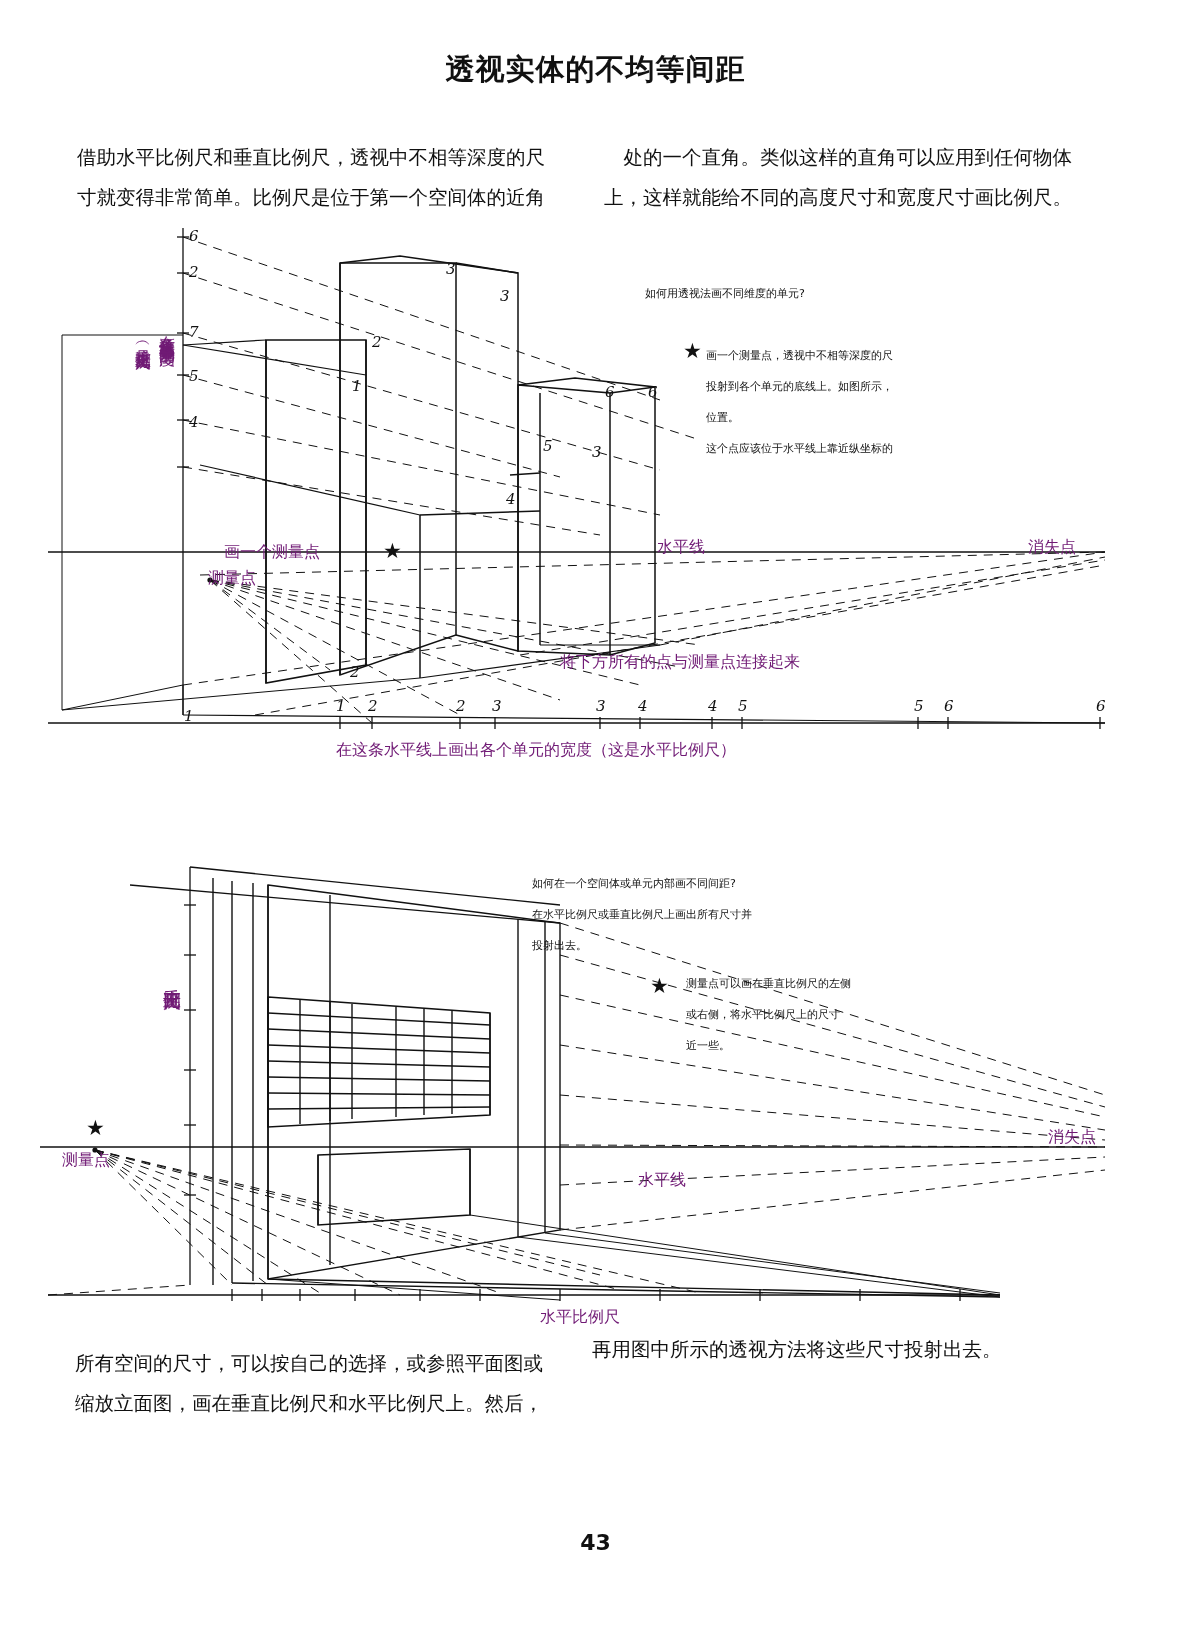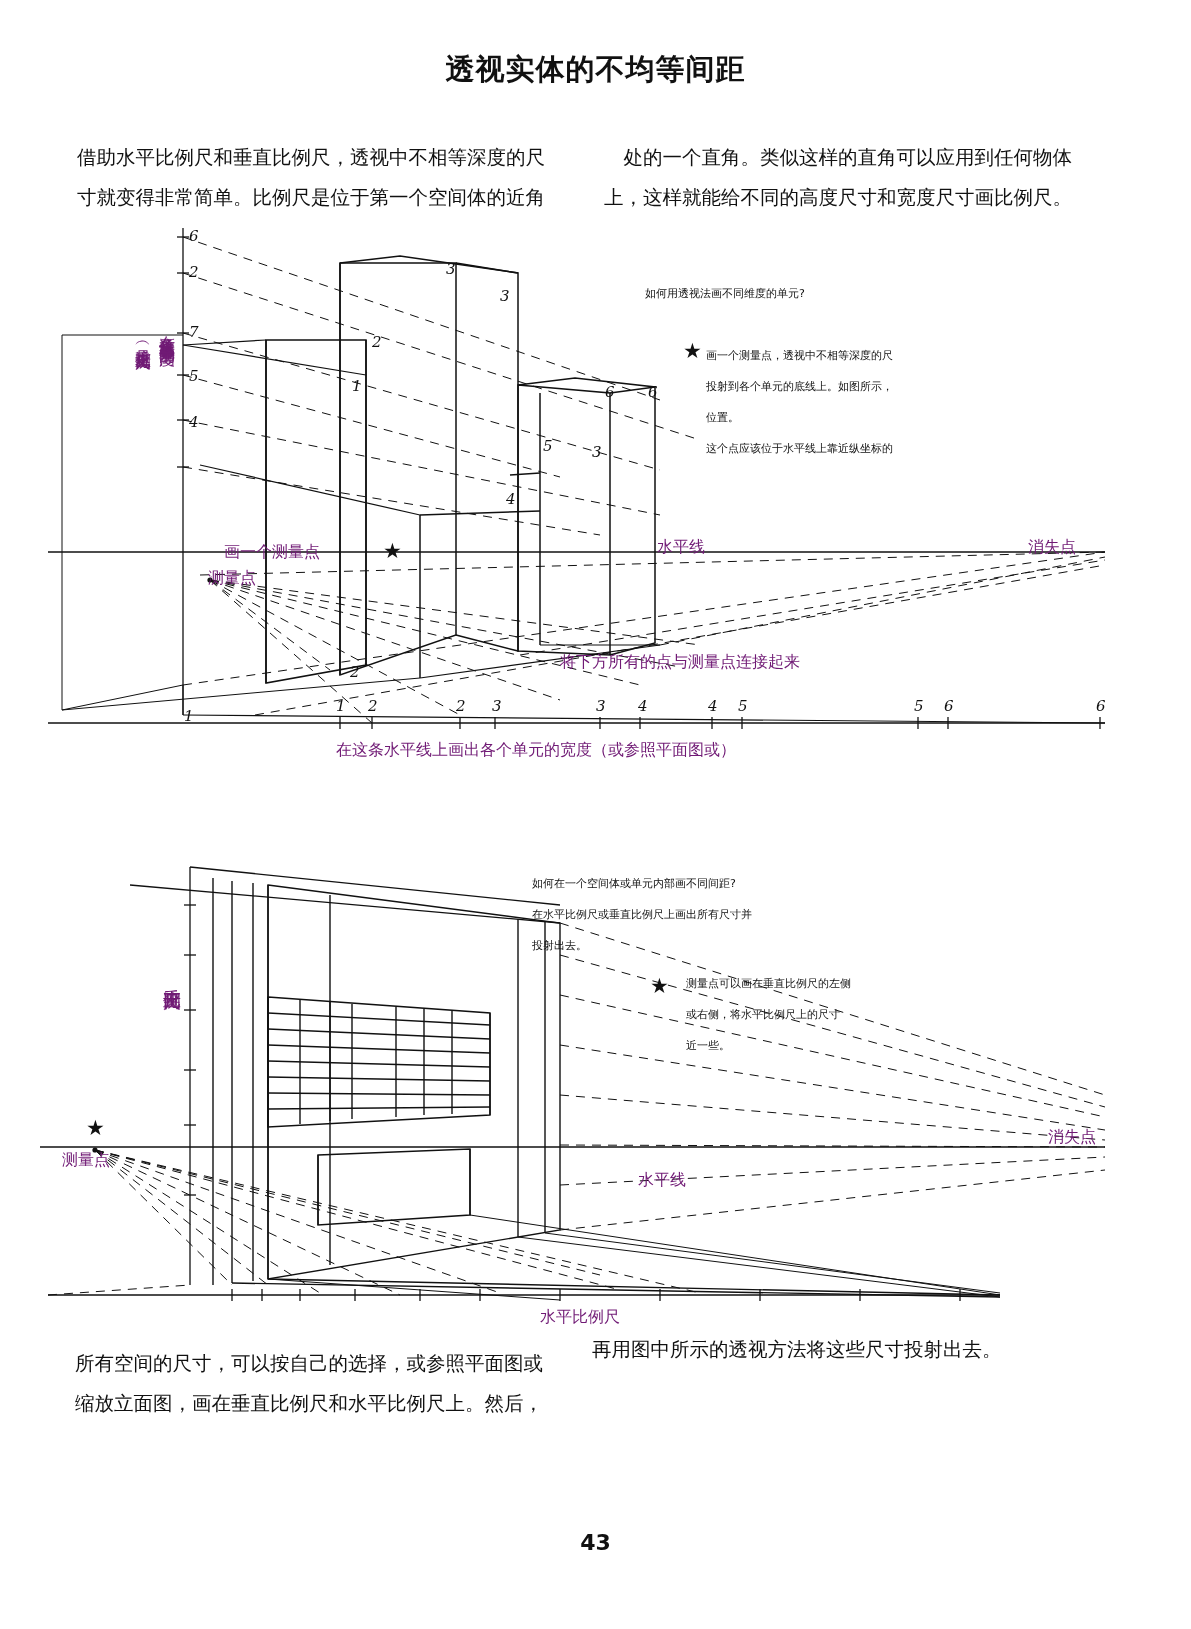--- a/index.html
+++ b/index.html
@@ -243,21 +243,21 @@
 
     <span class="lbl vert" style="left:132px; top:120px;">（这是垂直比例尺）</span>
     <span class="lbl vert" style="left:156px; top:108px;">在这条垂线上画出各个单元的高度</span>
 
     <span class="lbl" style="left:224px; top:327px;">画一个测量点</span>
     <span class="star" style="left:383px; top:325px;">★</span>
     <span class="lbl" style="left:208px; top:353px;">测量点</span>
     <span class="lbl" style="left:657px; top:322px;">水平线</span>
     <span class="lbl" style="left:1028px; top:322px;">消失点</span>
     <span class="lbl" style="left:560px; top:437px;">将下方所有的点与测量点连接起来</span>
-    <span class="lbl" style="left:336px; top:525px;">在这条水平线上画出各个单元的宽度（或参照平面图或）</span>
+    <span class="lbl" style="left:336px; top:525px;">在这条水平线上画出各个单元的宽度（这是水平比例尺）</span>
 
     <span class="num" style="left:189px; top:12px;">6</span>
     <span class="num" style="left:189px; top:48px;">2</span>
     <span class="num" style="left:189px; top:108px;">7</span>
     <span class="num" style="left:189px; top:152px;">5</span>
     <span class="num" style="left:352px; top:162px;">1</span>
     <span class="num" style="left:189px; top:198px;">4</span>
     <span class="num" style="left:446px; top:45px;">3</span>
     <span class="num" style="left:500px; top:72px;">3</span>
     <span class="num" style="left:372px; top:118px;">2</span>

